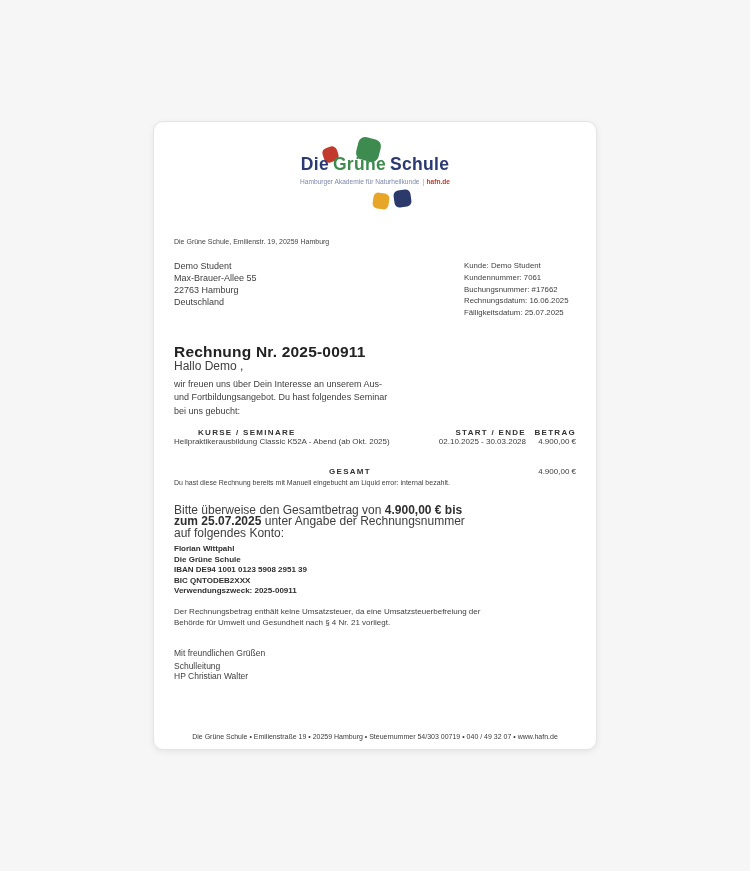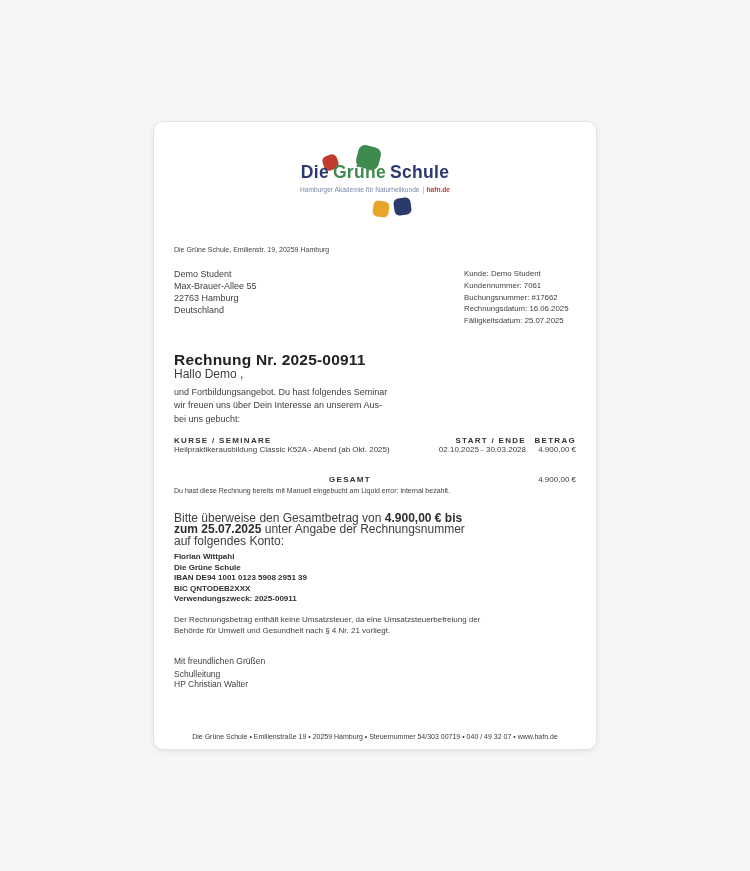--- a/index.html
+++ b/index.html
@@ -12,21 +12,21 @@
     overflow: hidden;
   }
   .invoice-card {
     position: absolute;
     left: 153px; top: 121px;
     width: 444px; height: 629px;
     background: #ffffff;
     border: 1px solid #e4e4e4;
     border-radius: 10px;
     box-shadow: 0 2px 6px rgba(0,0,0,0.07);
-    padding: 8px 20px;
+    padding: 0 20px;
   }
   
   .logo { position: relative; width: 180px; height: 80px; margin: 15px auto 0; }
   .sq { position: absolute; }
   .sq-red    { left: 38px;  top: 10px; width: 15px; height: 15px; background: #c23a2b; border-radius: 5px; transform: rotate(-18deg); }
   .sq-green  { left: 72px;  top: 1px;  width: 23px; height: 23px; background: #3e8b4f; border-radius: 7px; transform: rotate(14deg); }
   .sq-yellow { left: 88px;  top: 56px; width: 16px; height: 16px; background: #e7a627; border-radius: 5px; transform: rotate(8deg); }
   .sq-navy   { left: 109px; top: 53px; width: 17px; height: 17px; background: #2c3a6b; border-radius: 5px; transform: rotate(-8deg); }
   .logo-title {
     position: absolute; top: 17px; left: 0; right: 0;
@@ -46,21 +46,21 @@
   .recipient { font-size: 9px; line-height: 12px; }
   .meta { width: 112px; font-size: 7.8px; line-height: 11.8px; }
   .heading { margin-top: 24px; font-size: 15.5px; line-height: 18px; font-weight: bold; color: #222; letter-spacing: 0.2px; }
   .salutation { font-size: 12px; line-height: 10px; }
   .intro { margin-top: 7px; font-size: 9px; line-height: 13.5px; }
   
   .trow { display: flex; align-items: baseline; }
   .t-name { flex: 1; text-align: left; }
   .t-dates { width: 120px; text-align: right; }
   .t-amount { width: 50px; text-align: right; }
-  .table-header { margin-top: 10px; font-size: 8px; line-height: 9px; font-weight: bold; color: #333; letter-spacing: 1.3px; }
+  .table-header { margin-top: 10px; font-size: 8px; line-height: 9px; font-weight: bold; color: #333; letter-spacing: 1.3px; margin-left: 24px; }
   .table-row { margin-top: 0; font-size: 8px; line-height: 9.5px; }
   .total-row { margin-top: 20px; font-size: 8px; line-height: 9.5px; }
   .total-span { flex: 1; text-align: center; font-weight: bold; letter-spacing: 1.3px; color: #333; }
   .paid-note { margin-top: 3px; font-size: 7px; line-height: 8.5px; }
   
   .payment-intro { margin-top: 17px; font-size: 12px; line-height: 11.5px; width: 292px; }
   .payment-intro b { color: #2f2f2f; }
   .bank { margin-top: 5px; font-size: 8px; line-height: 10.5px; font-weight: bold; color: #2f2f2f; }
   .tax-note { margin-top: 9px; font-size: 8px; line-height: 11.5px; }
   .greeting { margin-top: 19px; font-size: 8.5px; line-height: 10px; }
@@ -99,22 +99,22 @@
       <div>Buchungsnummer: #17662</div>
       <div>Rechnungsdatum: 16.06.2025</div>
       <div>Fälligkeitsdatum: 25.07.2025</div>
     </div>
   </div>
 
   <div class="heading">Rechnung Nr. 2025-00911</div>
 
   <div class="salutation">Hallo Demo ,</div>
   <div class="intro">
+    <div>wir freuen uns über Dein Interesse an unserem Aus-</div>
     <div>und Fortbildungsangebot. Du hast folgendes Seminar</div>
-    <div>wir freuen uns über Dein Interesse an unserem Aus-</div>
     <div>bei uns gebucht:</div>
   </div>
 
   <div class="trow table-header">
     <div class="t-name">KURSE / SEMINARE</div>
     <div class="t-dates">START / ENDE</div>
     <div class="t-amount">BETRAG</div>
   </div>
   <div class="trow table-row">
     <div class="t-name">Heilpraktikerausbildung Classic K52A - Abend (ab Okt. 2025)</div>

